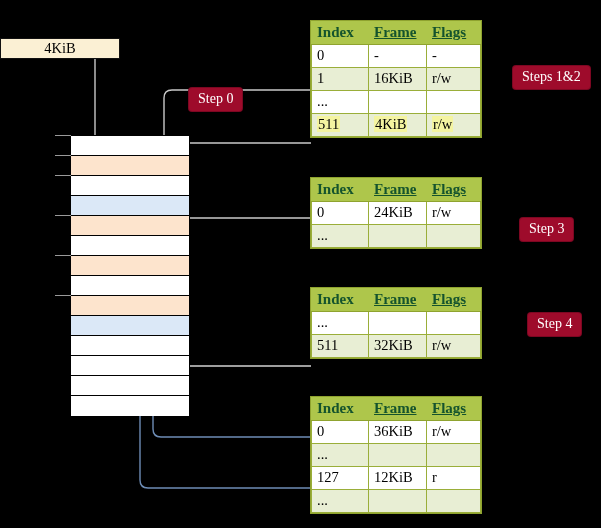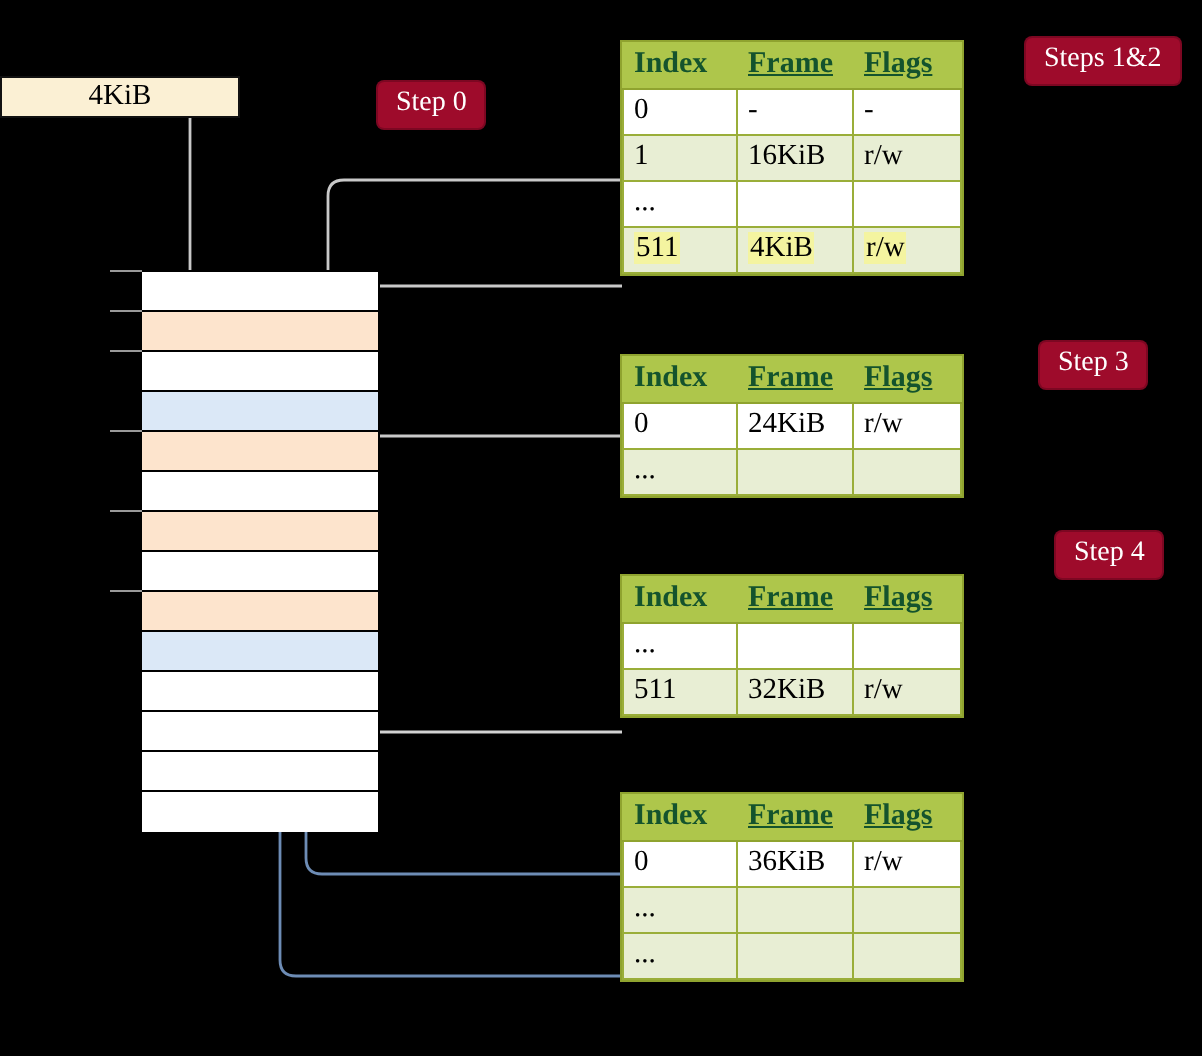--- a/index.html
+++ b/index.html
@@ -20,20 +20,21 @@
     position: absolute;
     background: #9e0b2b;
     color: #ffffff;
     font-family: "Liberation Serif", "DejaVu Serif", serif;
     font-size: 14px;
     line-height: 1;
     padding: 4px 9px 5px 9px;
     border-radius: 3px;
     white-space: nowrap;
     box-shadow: 0 0 0 1px #7d0722;
+    margin-top: 47px;
   }
 
   
   .ptable {
     position: absolute;
     border-collapse: collapse;
     font-family: "Liberation Serif", "DejaVu Serif", serif;
     font-size: 14.5px;
     background: #ffffff;
     box-shadow: 0 0 0 1px #8fa32f;
@@ -265,20 +266,25 @@
         <tr class="plain">
           <td class="c-index">0</td>
           <td class="c-frame">36KiB</td>
           <td class="c-flags">r/w</td>
         </tr>
         <tr class="alt">
           <td class="c-index">...</td>
           <td class="c-frame"></td>
           <td class="c-flags"></td>
         </tr>
+        <tr class="plain">
+          <td class="c-index">127</td>
+          <td class="c-frame">12KiB</td>
+          <td class="c-flags">r</td>
+        </tr>
         <tr class="alt">
           <td class="c-index">...</td>
           <td class="c-frame"></td>
           <td class="c-flags"></td>
         </tr>
       </tbody>
     </table>
   </div>
 
 <div class="tick" style="top: 135px;"></div>

